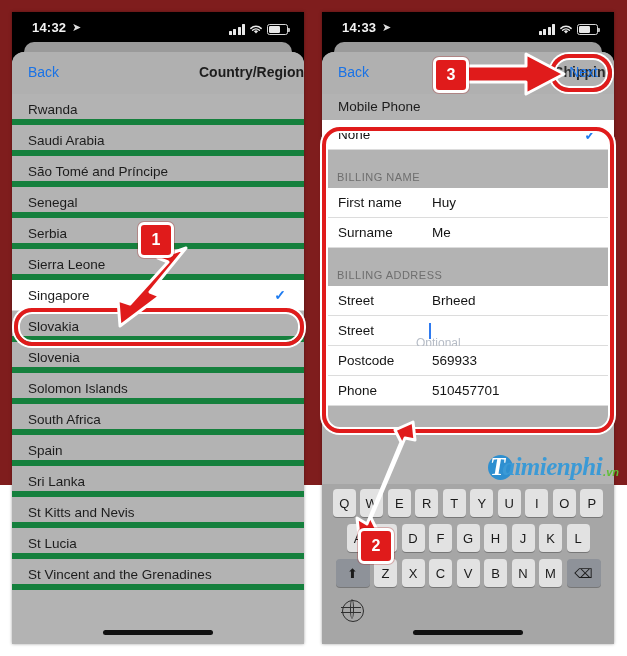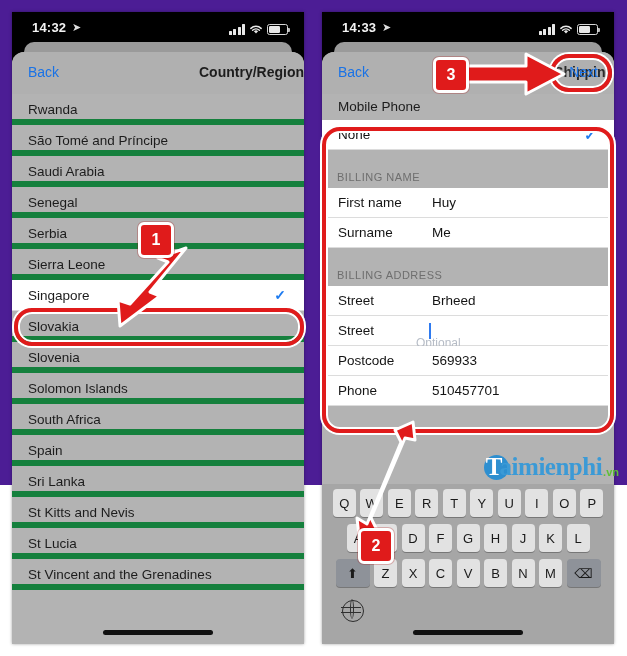--- a/index.html
+++ b/index.html
@@ -12,21 +12,21 @@
     height: 656px;
     font-family: "Liberation Sans", sans-serif;
     overflow: hidden;
     position: relative;
   }
 
   .page {
     position: absolute;
     left: 0; top: 0;
     width: 627px; height: 485px;
-    background: #4c1d95;
+    background: #7f1d1d;
     box-sizing: border-box;
   }
 
   
   .phone {
     position: absolute;
     background: #000000;
     overflow: hidden;
     box-shadow: 0 0 3px rgba(0,0,0,0.35);
   }
@@ -338,20 +338,21 @@
     box-shadow: 0 0 0 2px #ffffff, inset 0 0 0 2px #ffffff;
   }
   .ann-arrow { position: absolute; z-index: 35; }
 
   .watermark {
     position: absolute;
     right: 8px; bottom: 4px;
     z-index: 60;
     display: flex;
     align-items: flex-end;
+    font-style: italic;
   }
   .wm-main {
     font-size: 25px;
     font-weight: bold;
     color: #3b9ad6;
     letter-spacing: -0.5px;
     font-family: "Liberation Serif", serif;
   }
   .wm-circle {
     position: absolute;
@@ -403,22 +404,22 @@
       <div class="sheet-behind"></div>
       <div class="sheet">
 
         <div class="navbar">
           <span class="nav-back">Back</span>
           <span class="nav-title">Country/Region</span>
         </div>
 
         <div class="clist" id="country-list">
             <div class="crow"><span>Rwanda</span></div>
+            <div class="crow"><span>Saudi Arabia</span></div>
             <div class="crow"><span>São Tomé and Príncipe</span></div>
-            <div class="crow"><span>Saudi Arabia</span></div>
             <div class="crow"><span>Senegal</span></div>
             <div class="crow"><span>Serbia</span></div>
             <div class="crow"><span>Sierra Leone</span></div>
             <div class="crow selected"><span>Singapore</span><span class="tick">✓</span></div>
             <div class="crow"><span>Slovakia</span></div>
             <div class="crow"><span>Slovenia</span></div>
             <div class="crow"><span>Solomon Islands</span></div>
             <div class="crow"><span>South Africa</span></div>
             <div class="crow"><span>Spain</span></div>
             <div class="crow"><span>Sri Lanka</span></div>

